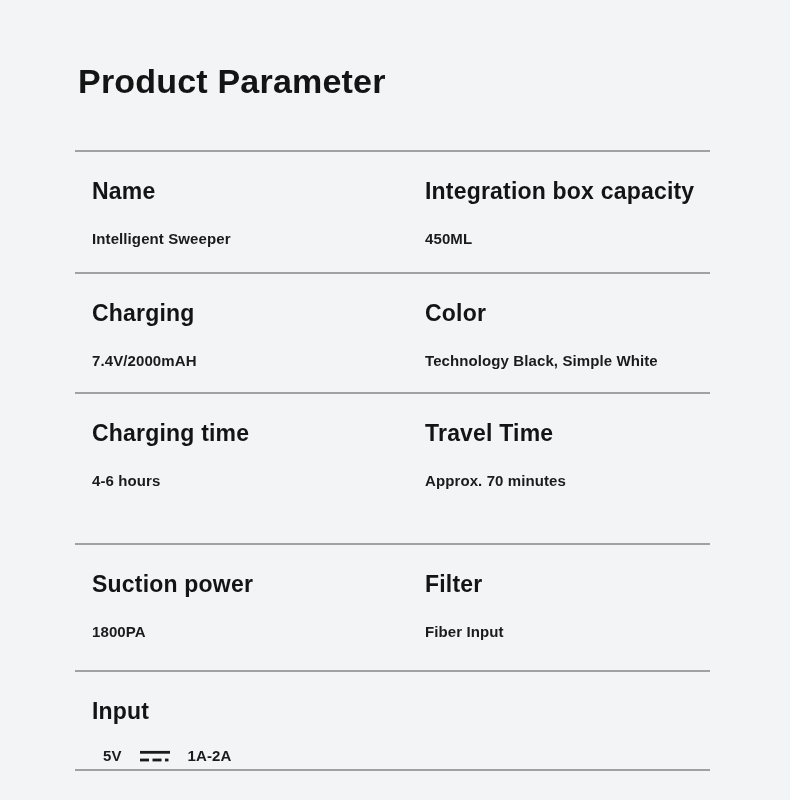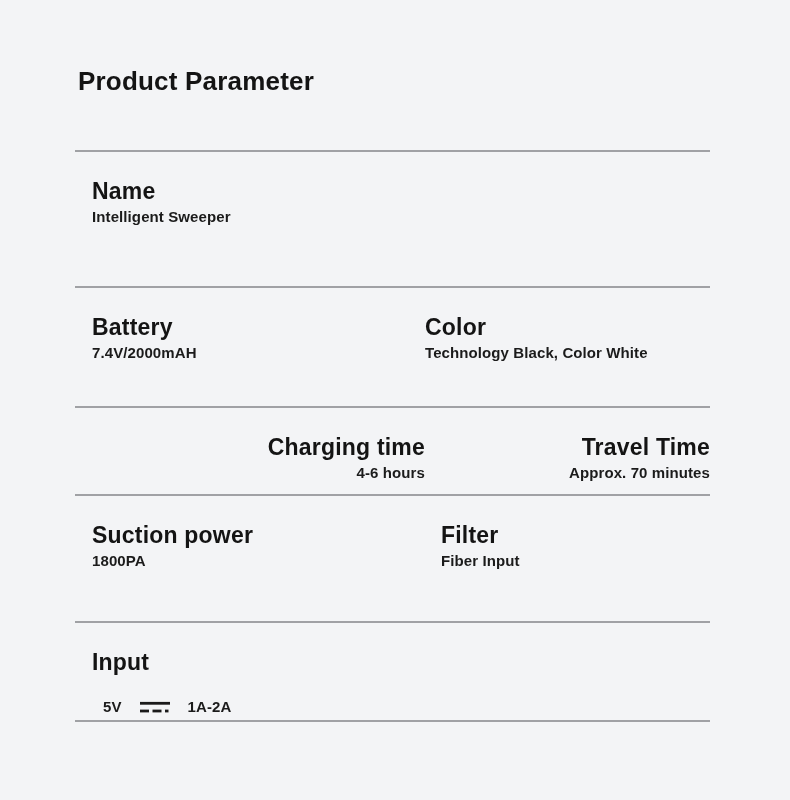--- a/index.html
+++ b/index.html
@@ -17,60 +17,60 @@
   .page {
     position: relative;
     width: 790px;
     height: 800px;
   }
   .title {
     position: absolute;
     left: 78px;
     top: 62px;
     margin: 0;
-    font-size: 26px;
+    font-size: 34px;
     line-height: 38px;
     font-weight: 700;
     letter-spacing: 0.2px;
     color: #141414;
   }
   .spec-table {
     position: absolute;
     left: 75px;
     top: 150px;
     width: 635px;
     border-bottom: 2px solid #a0a1a5;
   }
   .row {
     box-sizing: border-box;
     border-top: 2px solid #a0a1a5;
     display: grid;
     grid-template-columns: 350px 1fr;
   }
-  .row:nth-child(1) { height: 136px; }
+  .row:nth-child(1) { height: 122px; }
   .row:nth-child(2) { height: 120px; }
-  .row:nth-child(3) { height: 88px; text-align: right; }
-  .row:nth-child(4) { height: 127px; gap: 16px; }
+  .row:nth-child(3) { height: 151px; }
+  .row:nth-child(4) { height: 127px; }
   .row:nth-child(5) { height: 99px; }
   .cell {
     padding-top: 26px;
     padding-left: 17px;
   }
   .cell.right {
     padding-left: 0;
   }
   .label {
     font-size: 23px;
     line-height: 27px;
     font-weight: 700;
     color: #141414;
     letter-spacing: 0.2px;
   }
   .value {
-    margin-top: 3px;
+    margin-top: 25px;
     font-size: 15px;
     line-height: 18px;
     font-weight: 700;
     color: #1b1b1b;
     letter-spacing: 0.1px;
   }
   .value-input {
     margin-top: 22px;
     margin-left: 11px;
     display: flex;
@@ -89,30 +89,34 @@
 
   <h1 class="title">Product Parameter</h1>
 
   <div class="spec-table">
 
     <section class="row">
       <div class="cell">
         <div class="label">Name</div>
         <div class="value">Intelligent Sweeper</div>
       </div>
+      <div class="cell right">
+        <div class="label">Integration box capacity</div>
+        <div class="value">450ML</div>
+      </div>
     </section>
 
     <section class="row">
       <div class="cell">
-        <div class="label">Battery</div>
+        <div class="label">Charging</div>
         <div class="value">7.4V/2000mAH</div>
       </div>
       <div class="cell right">
         <div class="label">Color</div>
-        <div class="value">Technology Black, Color White</div>
+        <div class="value">Technology Black, Simple White</div>
       </div>
     </section>
 
     <section class="row">
       <div class="cell">
         <div class="label">Charging time</div>
         <div class="value">4-6 hours</div>
       </div>
       <div class="cell right">
         <div class="label">Travel Time</div>

